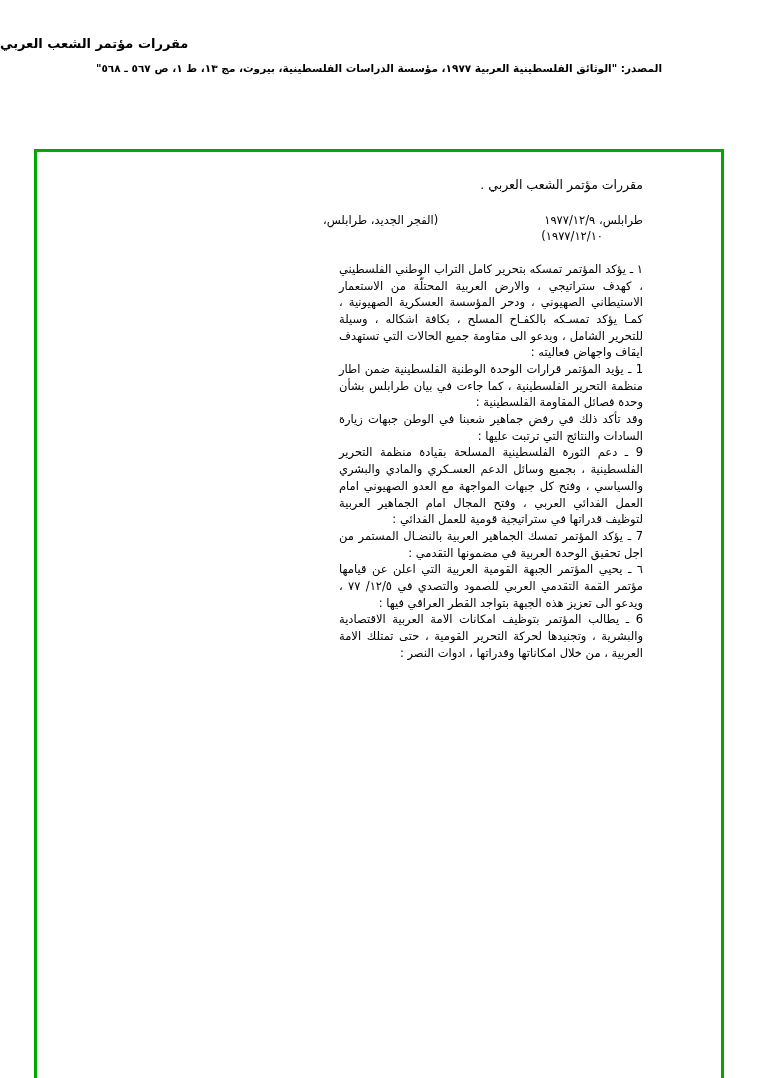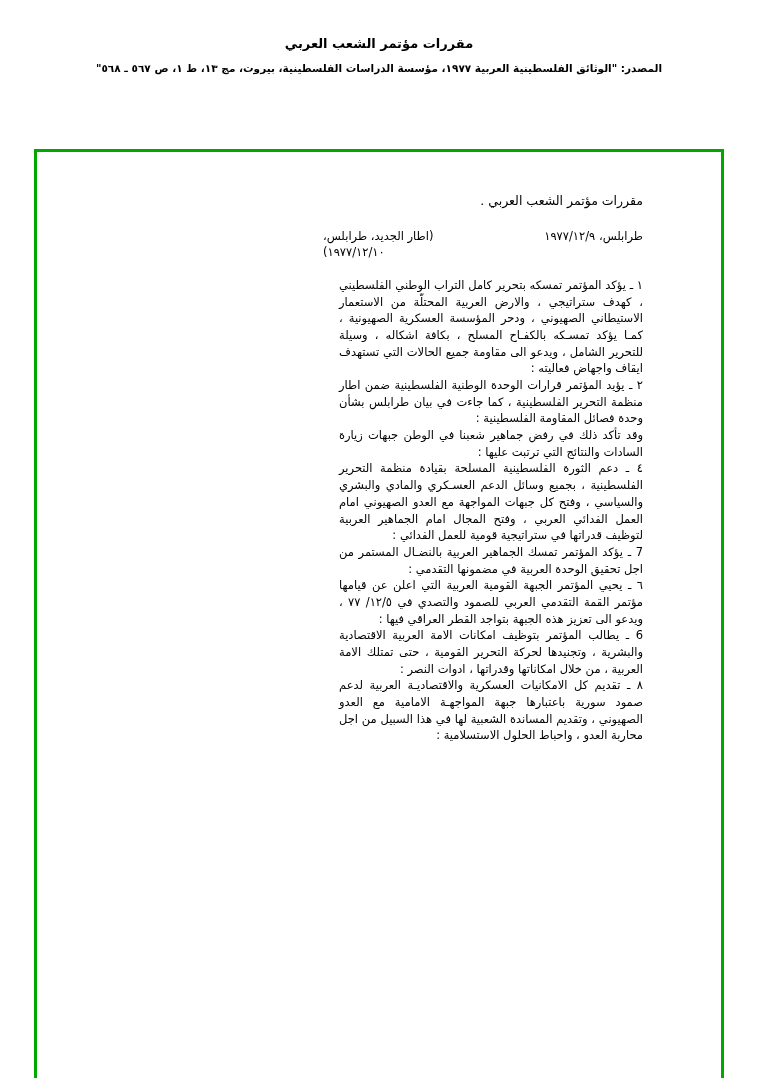--- a/index.html
+++ b/index.html
@@ -15,21 +15,21 @@
     position: relative;
     overflow: hidden;
   }
   .page {
     width: 758px;
     height: 1078px;
     position: relative;
     box-sizing: border-box;
   }
   .doc-title {
-    text-align: center;
+    text-align: left;
     font-size: 13px;
     font-weight: bold;
     margin-top: 36px;
     letter-spacing: 0px;
   }
   .doc-source {
     text-align: center;
     font-size: 10.5px;
     font-weight: bold;
     margin-top: 11px;
@@ -40,21 +40,21 @@
     left: 34px;
     top: 113px;
     width: 690px;
     height: 937px;
     border: 3px solid #00a800;
     box-sizing: border-box;
   }
   .inner {
     position: absolute;
     right: 78px;
-    top: 40px;
+    top: 24px;
     width: 320px;
     text-align: justify;
     font-size: 11.5px;
     line-height: 1.42;
   }
   .heading {
     font-size: 12.5px;
     font-weight: normal;
     text-align: right;
     margin-bottom: 18px;
@@ -64,21 +64,21 @@
     font-size: 11.5px;
     margin-bottom: 16px;
     line-height: 1.45;
   }
   .meta-line1 {
     display: flex;
     justify-content: space-between;
     direction: rtl;
   }
   .meta-line2 {
-    text-align: left;
+    text-align: right;
     padding-right: 40px;
   }
   p.para {
     margin: 0 0 0 16px;
     text-align: justify;
     text-justify: inter-word;
     line-height: 1.45;
   }
 </style>
 </head>
@@ -90,30 +90,29 @@
   <div class="doc-source">المصدر: "الوثائق الفلسطينية العربية ١٩٧٧، مؤسسة الدراسات الفلسطينية، بيروت، مج ١٣، ط ١، ص ٥٦٧ ـ ٥٦٨"</div>
 
   <div class="frame">
     <div class="inner">
 
       <div class="heading">مقررات مؤتمر الشعب العربي .</div>
 
       <div class="meta">
         <div class="meta-line1">
           <span>طرابلس، ١٩٧٧/١٢/٩</span>
-          <span>(اطار الجديد، طرابلس،</span>
+          <span>(الفجر الجديد، طرابلس،</span>
         </div>
         <div class="meta-line2">١٩٧٧/١٢/١٠)</div>
       </div>
 
       <p class="para">١ ـ يؤكد المؤتمر تمسكه بتحرير كامل التراب الوطني الفلسطيني ، كهدف ستراتيجي ، والارض العربية المحتلّة من الاستعمار الاستيطاني الصهيوني ، ودحر المؤسسة العسكرية الصهيونية ، كمـا يؤكد تمسـكه بالكفـاح المسلح ، بكافة اشكاله ، وسيلة للتحرير الشامل ، ويدعو الى مقاومة جميع الحالات التي تستهدف ايقاف واجهاض فعاليته :</p>
-      <p class="para">٢ ـ يؤيد المؤتمر قرارات الوحدة الوطنية الفلسطينية ضمن اطار منظمة التحرير الفلسطينية ، كما جاءت في بيان طرابلس بشأن وحدة فصائل المقاومة الفلسطينية :</p>
+      <p class="para">1 ـ يؤيد المؤتمر قرارات الوحدة الوطنية الفلسطينية ضمن اطار منظمة التحرير الفلسطينية ، كما جاءت في بيان طرابلس بشأن وحدة فصائل المقاومة الفلسطينية :</p>
       <p class="para">وقد تأكد ذلك في رفض جماهير شعبنا في الوطن جبهات زيارة السادات والنتائج التي ترتبت عليها :</p>
-      <p class="para">٤ ـ دعم الثورة الفلسطينية المسلحة بقيادة منظمة التحرير الفلسطينية ، بجميع وسائل الدعم العسـكري والمادي والبشري والسياسي ، وفتح كل جبهات المواجهة مع العدو الصهيوني امام العمل الفدائي العربي ، وفتح المجال امام الجماهير العربية لتوظيف قدراتها في ستراتيجية قومية للعمل الفدائي :</p>
+      <p class="para">9 ـ دعم الثورة الفلسطينية المسلحة بقيادة منظمة التحرير الفلسطينية ، بجميع وسائل الدعم العسـكري والمادي والبشري والسياسي ، وفتح كل جبهات المواجهة مع العدو الصهيوني امام العمل الفدائي العربي ، وفتح المجال امام الجماهير العربية لتوظيف قدراتها في ستراتيجية قومية للعمل الفدائي :</p>
       <p class="para">7 ـ يؤكد المؤتمر تمسك الجماهير العربية بالنضـال المستمر من اجل تحقيق الوحدة العربية في مضمونها التقدمي :</p>
       <p class="para">٦ ـ يحيي المؤتمر الجبهة القومية العربية التي اعلن عن قيامها مؤتمر القمة التقدمي العربي للصمود والتصدي في ١٢/٥/ ٧٧ ، ويدعو الى تعزيز هذه الجبهة بتواجد القطر العراقي فيها :</p>
       <p class="para">6 ـ يطالب المؤتمر بتوظيف امكانات الامة العربية الاقتصادية والبشرية ، وتجنيدها لحركة التحرير القومية ، حتى تمتلك الامة العربية ، من خلال امكاناتها وقدراتها ، ادوات النصر :</p>
-      <p class="para">٨ ـ تقديم كل الامكانيات العسكرية والاقتصاديـة العربية لدعم صمود سورية باعتبارها جبهة المواجهـة الامامية مع العدو الصهيوني ، وتقديم المساندة الشعبية لها في هذا السبيل من اجل محاربة العدو ، واحباط الحلول الاستسلامية :</p>
 
     </div>
   </div>
 
 </div>
 
 </body></html>

